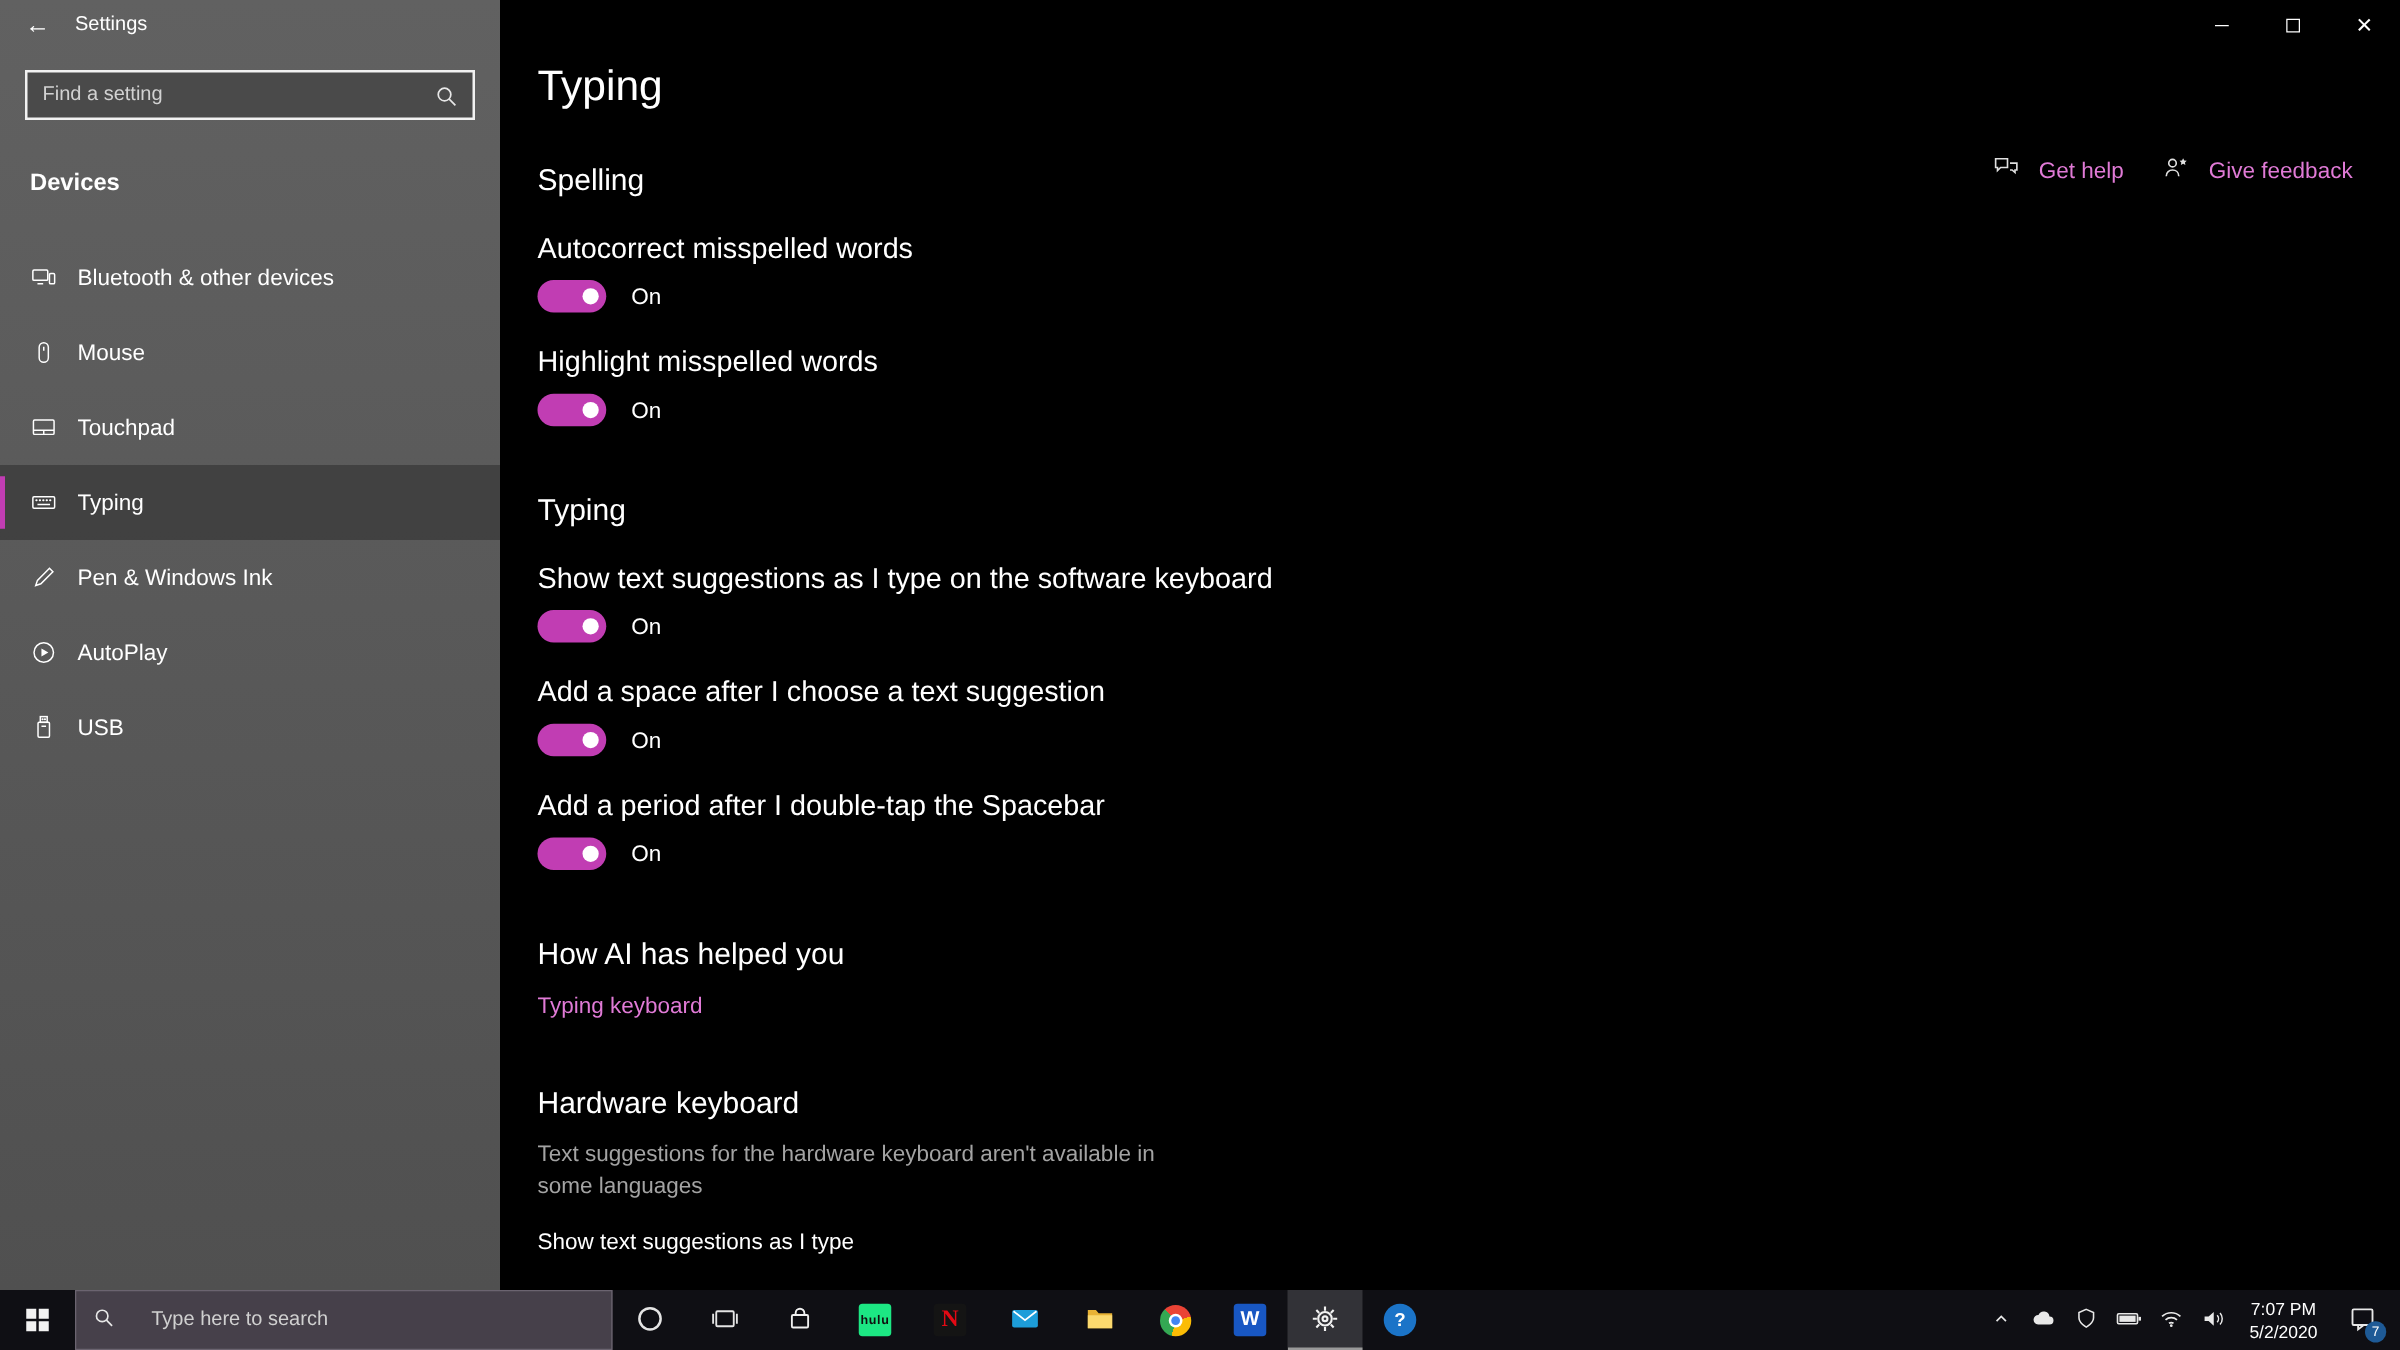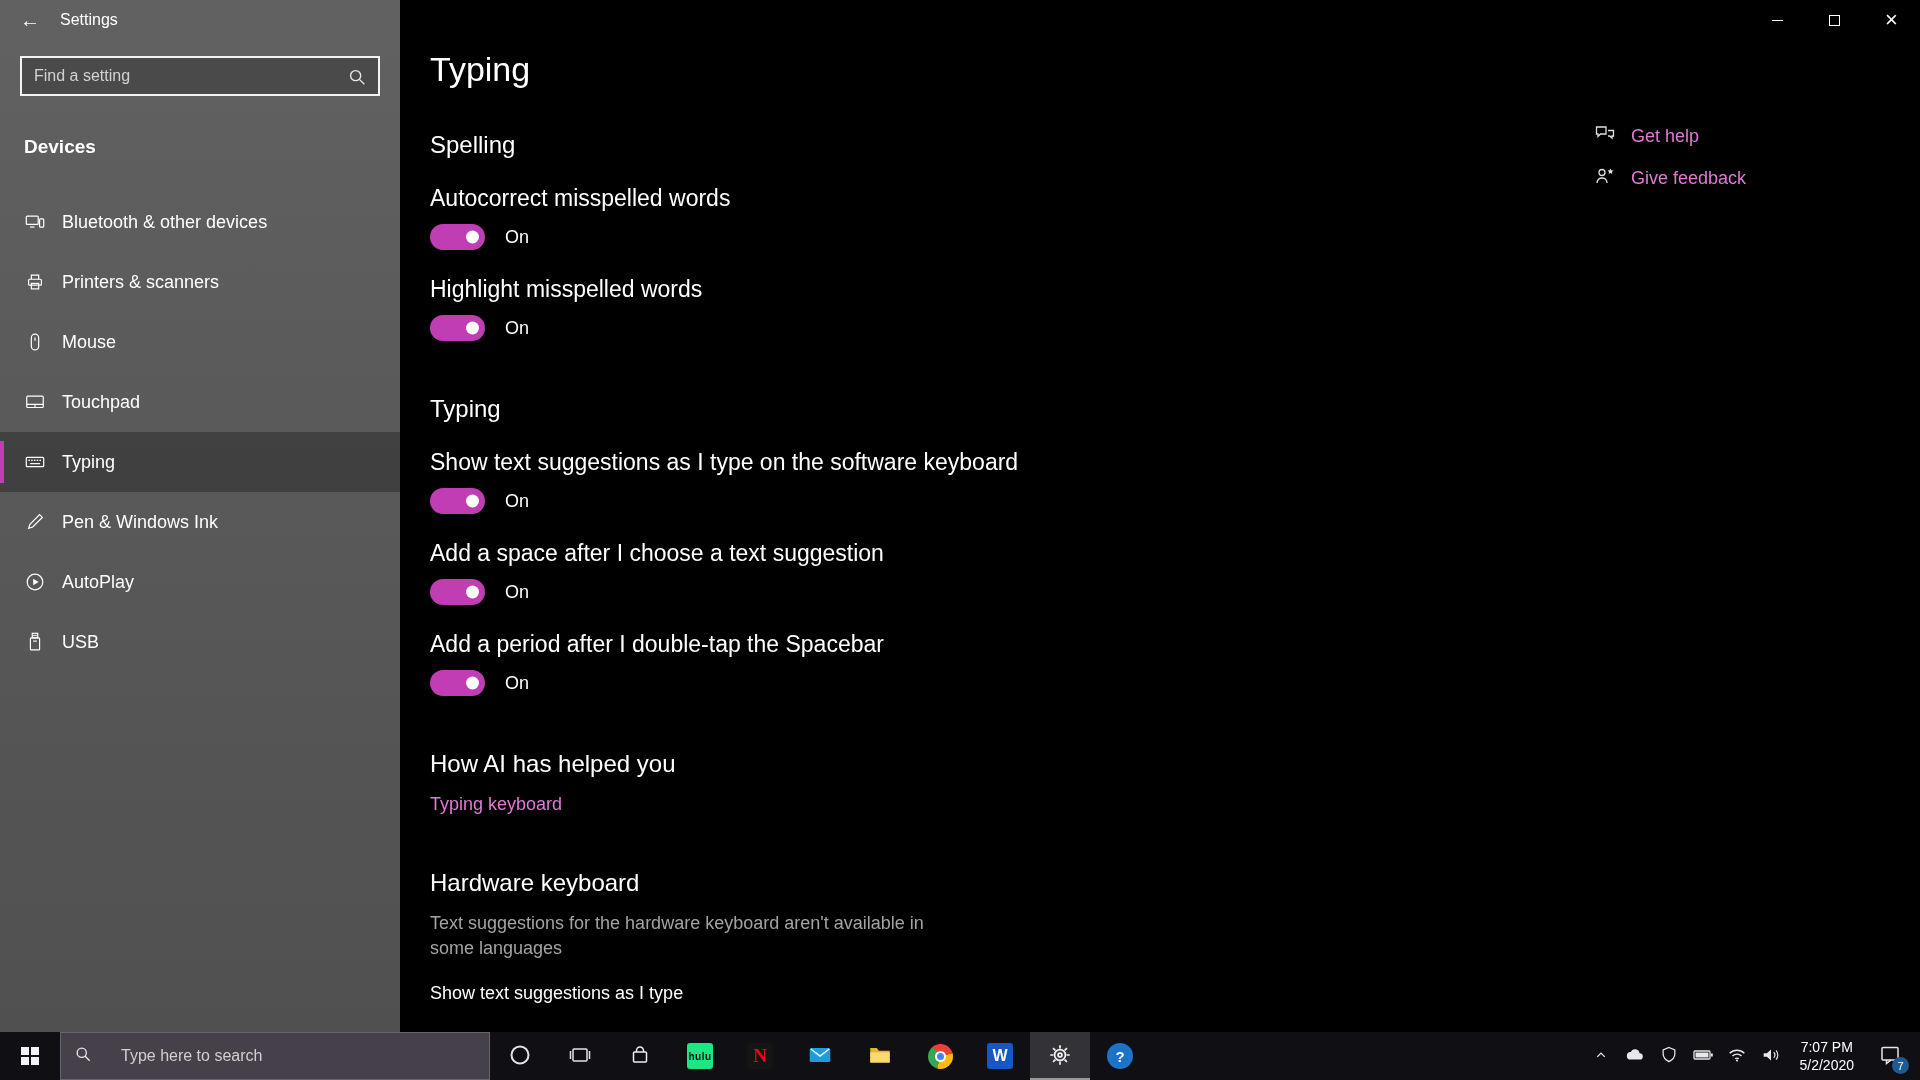--- a/index.html
+++ b/index.html
@@ -45,21 +45,21 @@
   .row-label{font-size:23px;margin-top:26px}
   .toggle-line{display:flex;align-items:center;gap:20px;margin-top:12px}
   .toggle{width:55px;height:26px;border-radius:13px;background:var(--accent);position:relative;cursor:pointer;flex:0 0 55px}
   .toggle .knob{position:absolute;right:6px;top:50%;transform:translateY(-50%);width:13px;height:13px;border-radius:50%;background:#fff}
   .toggle-state{font-size:18px}
   .pink-link{display:inline-block;color:var(--link-pink);font-size:18px;margin-top:16px;cursor:pointer}
   .description{color:#a3a3a3;font-size:18px;line-height:1.4;max-width:520px;margin-top:14px}
   .sub-label{font-size:18px;margin-top:22px}
 
   
-  .help-panel{position:absolute;left:1593px;top:122px;display:flex;flex-direction:column;gap:14px;z-index:4}
+  .help-panel{position:absolute;left:1593px;top:122px;display:flex;flex-direction:row;gap:30px;z-index:4}
   .help-link{display:flex;align-items:center;gap:14px;color:var(--link-pink);font-size:18px;cursor:pointer;height:28px}
 
   
   .taskbar{position:absolute;left:0;bottom:0;width:1920px;height:48px;background:#0f0f14;display:flex;align-items:stretch;z-index:10}
   .tb-btn{width:60px;display:flex;align-items:center;justify-content:center;background:none;border:none;cursor:pointer;flex:0 0 60px}
   .tb-btn.active{background:rgba(255,255,255,.15);box-shadow:inset 0 -2px 0 #9a9a9a}
   .win-logo{width:18px;height:18px;display:grid;grid-template-columns:1fr 1fr;grid-template-rows:1fr 1fr;gap:2px}
   .win-logo div{background:#f2f2f2}
   .tb-search{width:430px;flex:0 0 430px;display:flex;align-items:center;gap:28px;background:#46404a;border:1px solid #6b6470;padding-left:12px}
   .tb-search input{flex:1;background:transparent;border:none;outline:none;color:#e0e0e0;font-size:16px;font-family:inherit}
@@ -112,30 +112,20 @@
               <rect x="2.5" y="5.5" width="13" height="9" rx="1"></rect>
               <path d="M6.5 17.5 h5"></path>
               <rect x="17" y="8.5" width="4.5" height="9" rx="1"></rect>
             </svg>
         </span>
         <span>Bluetooth &amp; other devices</span>
       </div>
       <div class="nav-item">
         <span class="sb-icon">
           <svg width="22" height="22" viewBox="0 0 24 24" fill="none" stroke="#fff" stroke-width="1.3">
-              <path d="M8 9 V4.5 h8 V9"></path>
-              <rect x="5" y="9" width="14" height="6.5" rx="1"></rect>
-              <rect x="8" y="13.5" width="8" height="6"></rect>
-            </svg>
-        </span>
-        <span>Printers &amp; scanners</span>
-      </div>
-      <div class="nav-item">
-        <span class="sb-icon">
-          <svg width="22" height="22" viewBox="0 0 24 24" fill="none" stroke="#fff" stroke-width="1.3">
               <rect x="8" y="3.5" width="8" height="17" rx="4"></rect>
               <path d="M12 7 v3.5"></path>
             </svg>
         </span>
         <span>Mouse</span>
       </div>
       <div class="nav-item">
         <span class="sb-icon">
           <svg width="22" height="22" viewBox="0 0 24 24" fill="none" stroke="#fff" stroke-width="1.3">
               <rect x="3" y="5.5" width="18" height="12.5" rx="1"></rect>

